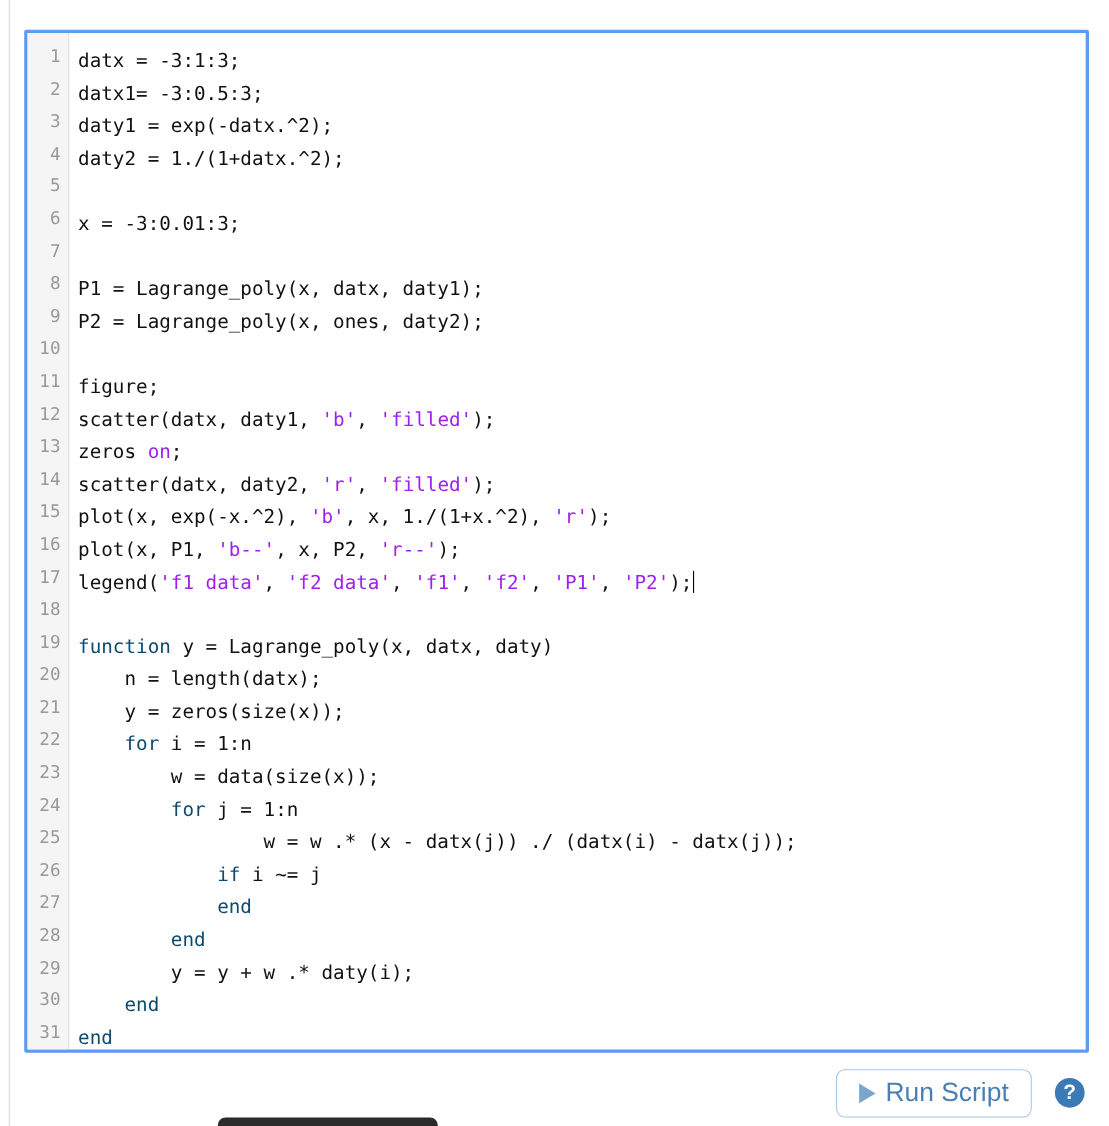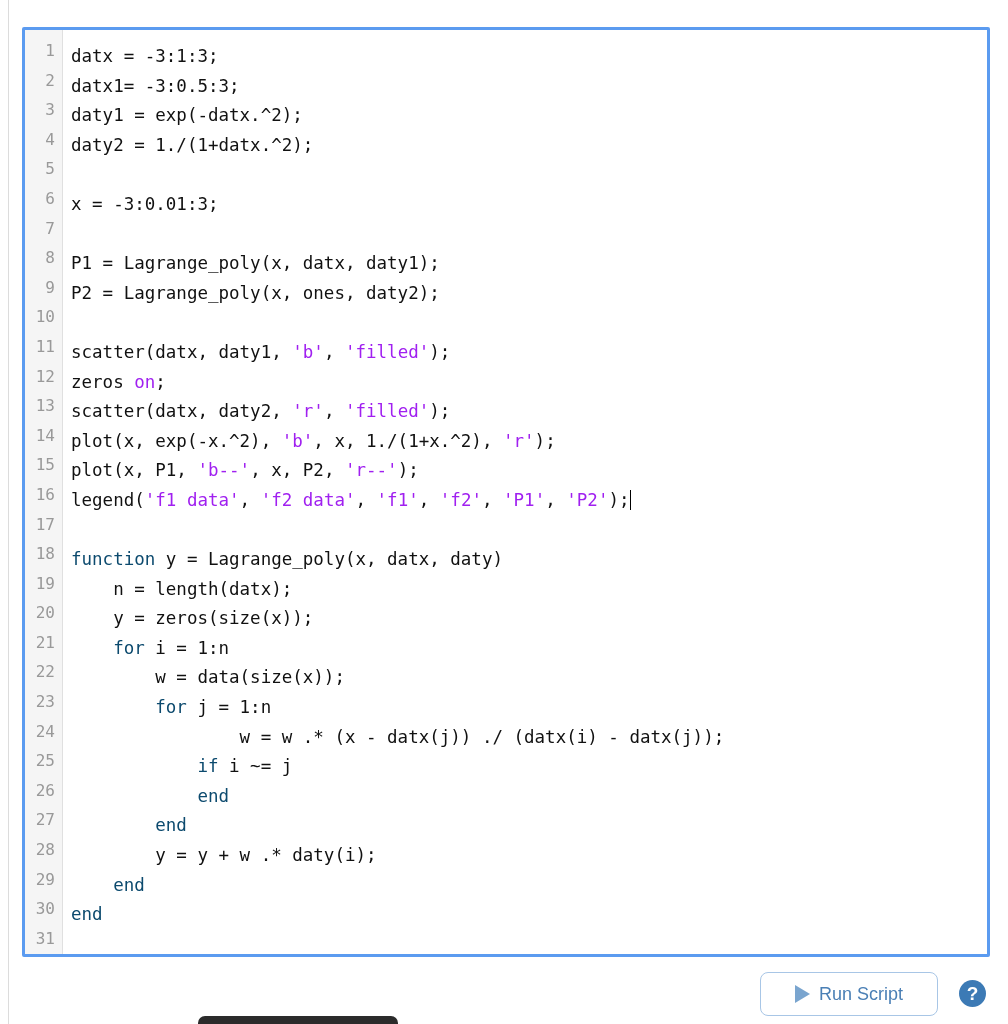--- a/index.html
+++ b/index.html
@@ -92,21 +92,21 @@
   .run-btn {
     position: absolute;
     right: 52px; top: 6px;
     height: 44px;
     min-width: 178px;
     box-sizing: border-box;
     border: 1px solid #a8c6e6;
     border-radius: 8px;
     background: #ffffff;
     color: #4a7fb5;
-    font-size: 18px;
+    font-size: 24px;
     font-family: "Liberation Sans", sans-serif;
     display: flex;
     align-items: center;
     justify-content: center;
     gap: 9px;
     padding: 0 16px;
     cursor: pointer;
   }
   .play-tri {
     width: 0; height: 0;
@@ -188,20 +188,21 @@
         <div class="cl"><span>datx = -3:1:3;</span></div>
         <div class="cl"><span>datx1= -3:0.5:3;</span></div>
         <div class="cl"><span>daty1 = exp(-datx.^2);</span></div>
         <div class="cl"><span>daty2 = 1./(1+datx.^2);</span></div>
         <div class="cl">&nbsp;</div>
         <div class="cl"><span>x = -3:0.01:3;</span></div>
         <div class="cl">&nbsp;</div>
         <div class="cl"><span>P1 = Lagrange_poly(x, datx, daty1);</span></div>
         <div class="cl"><span>P2 = Lagrange_poly(x, ones, daty2);</span></div>
         <div class="cl">&nbsp;</div>
+        <div class="cl"><span>figure;</span></div>
         <div class="cl"><span>scatter(datx, daty1, </span><span class="tok-str">'b'</span><span>, </span><span class="tok-str">'filled'</span><span>);</span></div>
         <div class="cl"><span>zeros </span><span class="tok-str">on</span><span>;</span></div>
         <div class="cl"><span>scatter(datx, daty2, </span><span class="tok-str">'r'</span><span>, </span><span class="tok-str">'filled'</span><span>);</span></div>
         <div class="cl"><span>plot(x, exp(-x.^2), </span><span class="tok-str">'b'</span><span>, x, 1./(1+x.^2), </span><span class="tok-str">'r'</span><span>);</span></div>
         <div class="cl"><span>plot(x, P1, </span><span class="tok-str">'b--'</span><span>, x, P2, </span><span class="tok-str">'r--'</span><span>);</span></div>
         <div class="cl"><span>legend(</span><span class="tok-str">'f1 data'</span><span>, </span><span class="tok-str">'f2 data'</span><span>, </span><span class="tok-str">'f1'</span><span>, </span><span class="tok-str">'f2'</span><span>, </span><span class="tok-str">'P1'</span><span>, </span><span class="tok-str">'P2'</span><span>);</span><span class="caret"></span></div>
         <div class="cl">&nbsp;</div>
         <div class="cl"><span class="tok-kw">function</span><span> y = Lagrange_poly(x, datx, daty)</span></div>
         <div class="cl"><span>    n = length(datx);</span></div>
         <div class="cl"><span>    y = zeros(size(x));</span></div>

